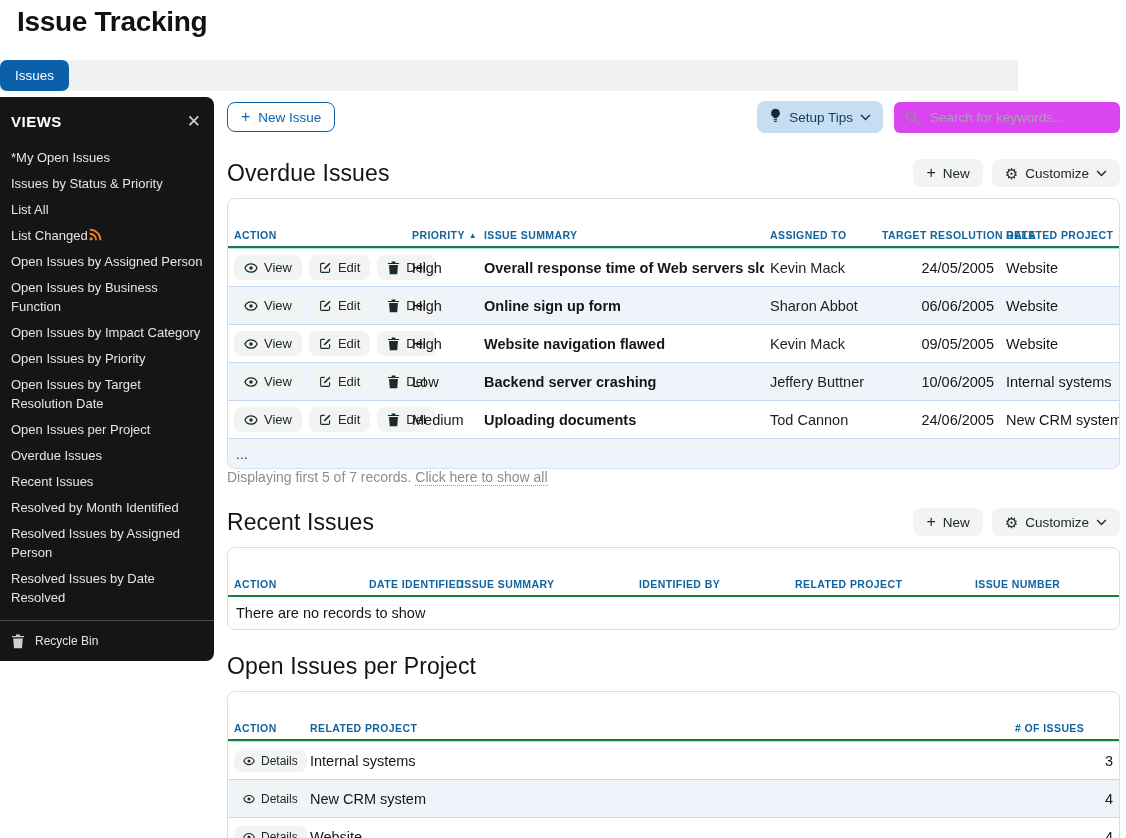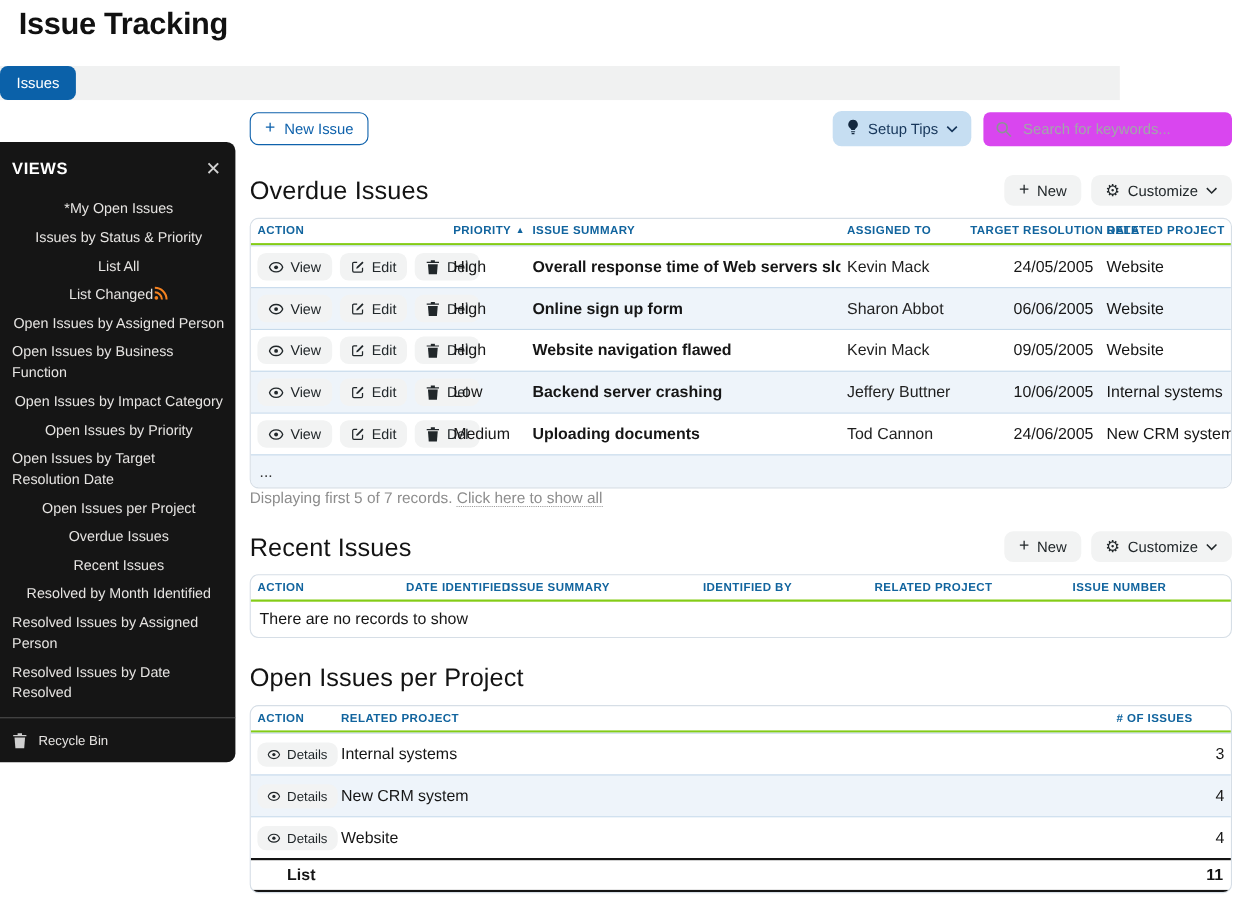--- a/index.html
+++ b/index.html
@@ -13,29 +13,29 @@
   .tab-bar { position:absolute; top:60px; left:0; width:1018px; height:31px; background:#f0f1f1; }
   .tab-active {
     position:absolute; left:0; top:0; height:31px; padding:0 15px;
     background:#0b61a9; color:#fff; font-size:13.5px; display:flex; align-items:center;
     border-radius:7px; cursor:pointer;
   }
   
   .sidebar {
     position:absolute; top:97px; left:0; width:214px; height:564px;
     background:#151515; color:#e6e4e2; border-radius:0 8px 8px 0;
-    padding:14px 9px 0 11px; overflow:hidden;margin-top:32px;
+    padding:14px 9px 0 11px; overflow:hidden;
   }
   .views-header { display:flex; align-items:center; justify-content:space-between; }
   .views-title { font-size:15px; font-weight:700; letter-spacing:0.5px; color:#fff; }
   .close-x { font-size:17px; color:#d2d2d2; cursor:pointer; line-height:1; padding:2px 4px; }
   .view-list { list-style:none; margin-top:16px; }
   .view-list li {
     font-size:13px; line-height:19px; margin-bottom:7px; cursor:pointer;
-    display:flex; justify-content:center; align-items:flex-start;
+    display:flex; justify-content:flex-start; align-items:flex-start;
   }
   .rss svg { display:block; margin-top:2px; }
   .sb-divider { border:none; border-top:1px solid #4c4c4c; margin:13px -9px 0 -11px; }
   .recycle-row { display:flex; align-items:flex-start; gap:10px; margin-top:13px; font-size:12px; cursor:pointer; }
   .recycle-row svg { display:block; }
   
   .main { position:absolute; top:97px; left:214px; width:912px; padding:4px 6px 0 13px; }
   .toolbar { display:flex; justify-content:space-between; align-items:center; }
   .btn-new-issue {
     display:inline-flex; align-items:center; gap:8px; background:#fff; border:1px solid #0f62ac;
@@ -62,21 +62,21 @@
   .head-btns { display:flex; gap:9px; }
   .btn-gray {
     display:inline-flex; align-items:center; gap:7px; background:#f2f3f3; border:none;
     border-radius:8px; padding:6px 13px; font-size:13.5px; color:#21272a; cursor:pointer; font-family:inherit;
   }
   .btn-gray .plus { font-size:16px; line-height:1; }
   .gear-glyph { font-size:15px; line-height:1; }
   .chev svg { display:block; }
   
   .tbl { border:1px solid #d6dee6; border-radius:8px; overflow:hidden; background:#fff; }
-  .thead { display:grid; align-items:center; height:24px; border-bottom:2px solid #84cc16; }
+  .thead { display:grid; align-items:center; height:24px; border-bottom:2px solid #15803d;margin-top:25px; }
   .thead .hcell {
     font-size:10.5px; font-weight:700; color:#11649e; letter-spacing:0.4px;
     padding:0 6px; white-space:nowrap; cursor:pointer;
   }
   .trow { display:grid; align-items:center; height:38px; border-top:1px solid #c6daeb; }
   .trow:first-of-type { border-top:none; }
   .trow.alt { background:#eef4fa; }
   .cell { font-size:14.5px; padding:0 6px; white-space:nowrap; overflow:hidden; }
   .cell.summary { font-weight:700; font-size:14.5px; }
   .cell.right { text-align:right; }

